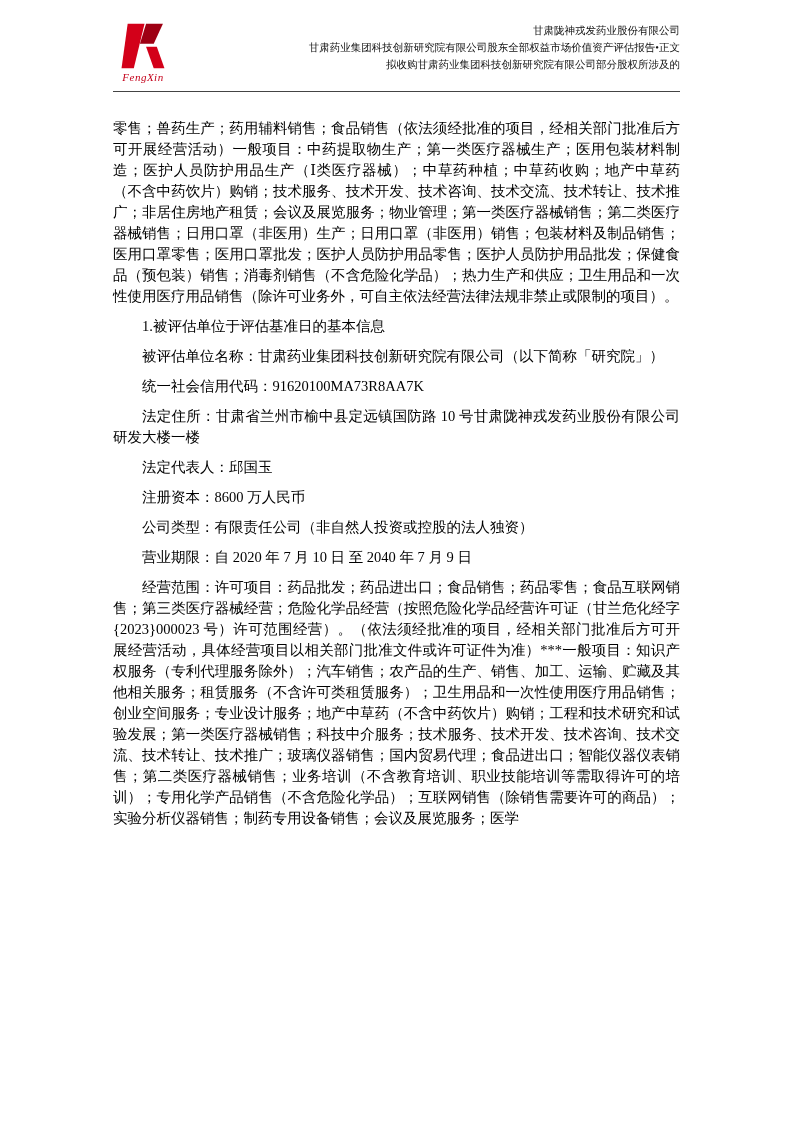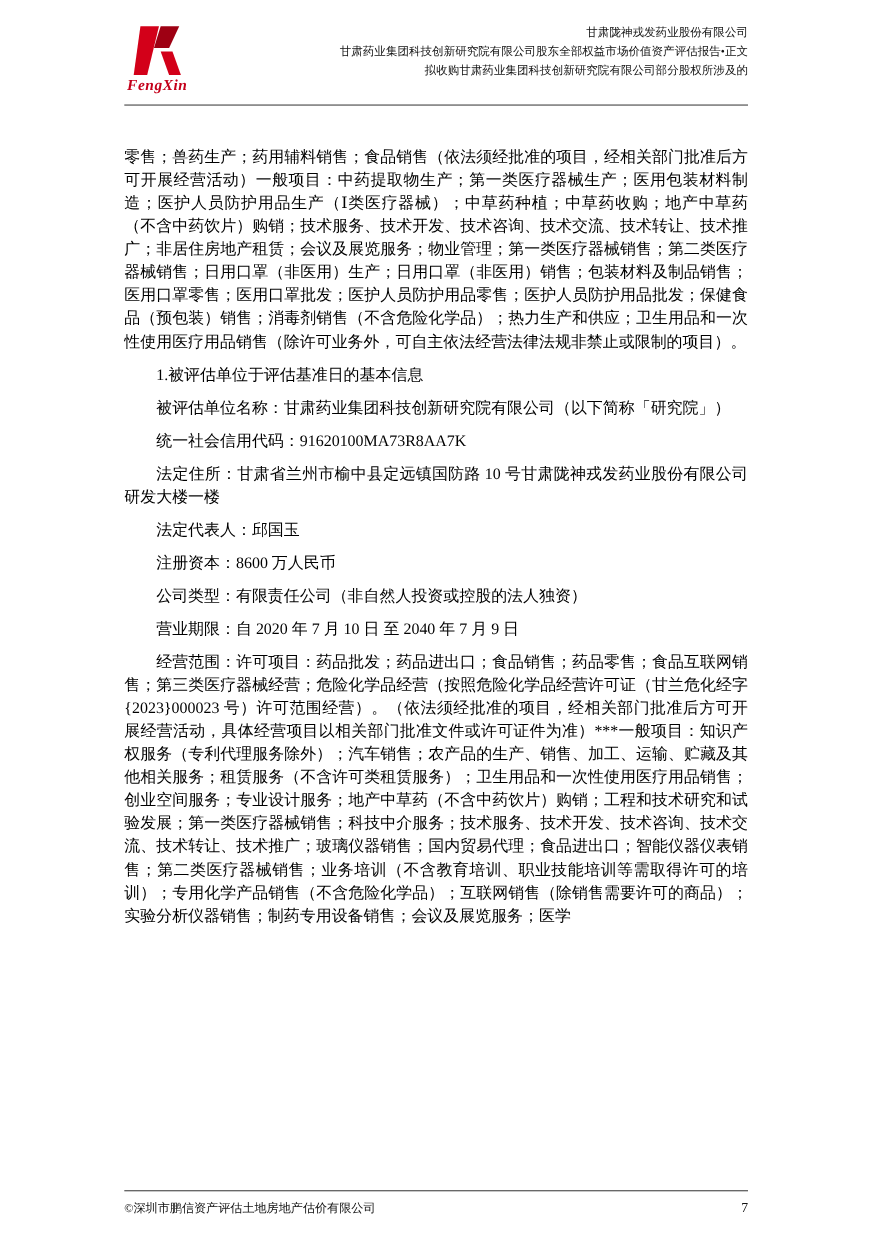--- a/index.html
+++ b/index.html
@@ -29,39 +29,39 @@
     padding-top: 2px;
     text-align: center;
   }
   .logo-mark {
     display: block;
     margin: 0 auto;
   }
   .logo-text {
     font-family: "Liberation Serif", serif;
     font-style: italic;
-    font-weight: bold;
-    font-size: 14px;
+    font-weight: normal;
+    font-size: 11px;
     color: #c4001a;
     letter-spacing: 0.5px;
     margin-top: 1px;
   }
   .header-lines {
     text-align: right;
     font-size: 10.5px;
     line-height: 17px;
     color: #111111;
     padding-top: 2px;
   }
   .header-rule {
     border-bottom: 1px solid #444444;
     margin-top: 8px;
   }
   .doc-body {
-    margin-top: 37px;
+    margin-top: 26px;
   }
   .para {
     font-size: 14.5px;
     line-height: 21px;
     text-align: justify;
     margin: 0 0 9px 0;
     word-break: break-all;
   }
   .para.indent { text-indent: 2em; }
   .para.bold {
@@ -118,21 +118,14 @@
       <p class="para indent">被评估单位名称：甘肃药业集团科技创新研究院有限公司（以下简称「研究院」）</p>
       <p class="para indent">统一社会信用代码：91620100MA73R8AA7K</p>
       <p class="para indent">法定住所：甘肃省兰州市榆中县定远镇国防路 10 号甘肃陇神戎发药业股份有限公司研发大楼一楼</p>
       <p class="para indent">法定代表人：邱国玉</p>
       <p class="para indent">注册资本：8600 万人民币</p>
       <p class="para indent">公司类型：有限责任公司（非自然人投资或控股的法人独资）</p>
       <p class="para indent">营业期限：自 2020 年 7 月 10 日 至 2040 年 7 月 9 日</p>
       <p class="para indent">经营范围：许可项目：药品批发；药品进出口；食品销售；药品零售；食品互联网销售；第三类医疗器械经营；危险化学品经营（按照危险化学品经营许可证（甘兰危化经字{2023}000023 号）许可范围经营）。（依法须经批准的项目，经相关部门批准后方可开展经营活动，具体经营项目以相关部门批准文件或许可证件为准）***一般项目：知识产权服务（专利代理服务除外）；汽车销售；农产品的生产、销售、加工、运输、贮藏及其他相关服务；租赁服务（不含许可类租赁服务）；卫生用品和一次性使用医疗用品销售；创业空间服务；专业设计服务；地产中草药（不含中药饮片）购销；工程和技术研究和试验发展；第一类医疗器械销售；科技中介服务；技术服务、技术开发、技术咨询、技术交流、技术转让、技术推广；玻璃仪器销售；国内贸易代理；食品进出口；智能仪器仪表销售；第二类医疗器械销售；业务培训（不含教育培训、职业技能培训等需取得许可的培训）；专用化学产品销售（不含危险化学品）；互联网销售（除销售需要许可的商品）；实验分析仪器销售；制药专用设备销售；会议及展览服务；医学</p>
     </main>
 
-  <footer class="page-footer">
-    <div class="footer-rule"></div>
-    <div class="footer-row">
-      <span>©深圳市鹏信资产评估土地房地产估价有限公司</span>
-      <span class="footer-page-number">7</span>
-    </div>
-  </footer>
 
 </div>
 
 </body></html>

